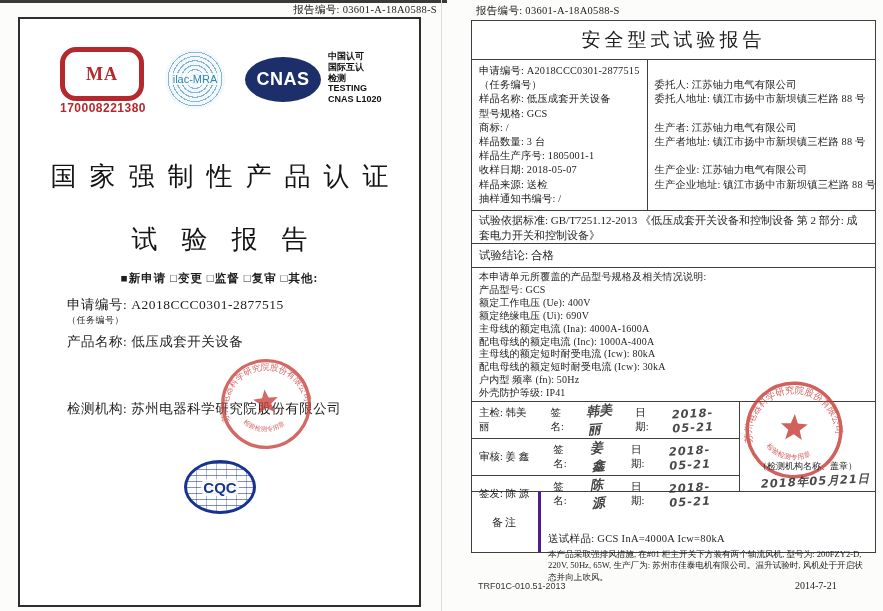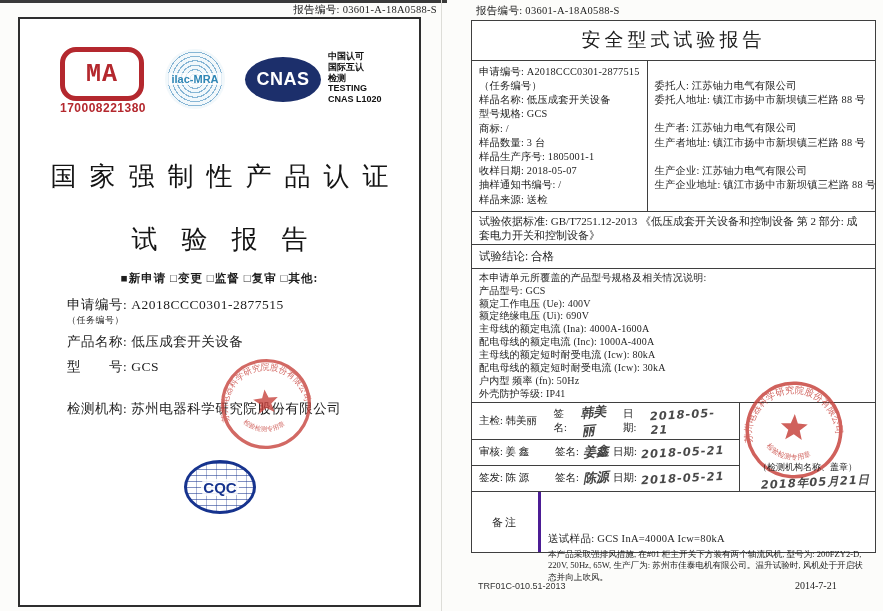--- a/index.html
+++ b/index.html
@@ -8,27 +8,27 @@
   .abs{position:absolute;}
   
   #left-page{left:18px;top:17px;width:399px;height:586px;border:2px solid #2e2e2e;background:#fff;}
   #top-strip{left:0;top:0;width:447px;height:3px;background:#3a3a3a;}
   #page-split{left:441px;top:0;width:1px;height:611px;background:#ddddd8;}
   .report-no{font-size:10.5px;letter-spacing:.3px;color:#222;}
   #left-report-no{left:0;top:3px;width:437px;text-align:right;}
   
   #cma-box{left:40px;top:28px;width:74px;height:44px;border:5px solid #b4282e;border-radius:16px;
     display:flex;align-items:center;justify-content:center;}
-  #cma-box span{font-family:Liberation Mono, monospace;font-weight:800;font-size:25px;color:#b4282e;letter-spacing:1px;}
+  #cma-box span{font-family:Liberation Serif, serif;font-weight:800;font-size:18px;color:#b4282e;letter-spacing:1px;}
   #cma-number{left:34px;top:82px;width:98px;text-align:center;color:#b4282e;font-weight:700;
     font-family:"Liberation Sans",sans-serif;font-size:12px;letter-spacing:.5px;}
   #ilac-circle{left:145px;top:30px;width:60px;height:60px;border-radius:50%;
     background:#f2f8fb;background-image:repeating-radial-gradient(circle at 50% 50%,rgba(64,138,188,.6) 0 1.1px,rgba(255,255,255,0) 1.1px 4.4px);
     display:flex;align-items:center;justify-content:center;}
-  #ilac-circle span{font-family:"Liberation Sans",sans-serif;font-weight:700;font-size:11px;color:#2e86b5;
+  #ilac-circle span{font-family:"Liberation Sans",sans-serif;font-weight:400;font-size:11px;color:#2e86b5;
     background:rgba(255,255,255,.75);padding:0 3px;}
   #cnas-oval{left:225px;top:38px;width:76px;height:45px;border-radius:50%;background:#1c2f6b;
     display:flex;align-items:center;justify-content:center;}
   #cnas-oval span{font-family:"Liberation Sans",sans-serif;font-weight:800;font-size:18px;color:#fff;letter-spacing:.5px;}
   #cnas-caption{left:308px;top:32px;width:80px;font-family:"Liberation Sans",sans-serif;
     font-weight:700;font-size:9px;line-height:10.8px;color:#111;}
   .doc-title{width:399px;text-align:center;font-weight:400;color:#141414;}
   #title1{top:140px;font-size:26px;letter-spacing:13px;text-indent:13px;}
   #title2{top:203px;font-size:26px;letter-spacing:24px;text-indent:24px;}
   #apply-type{top:252px;width:399px;text-align:center;font-size:11.5px;font-weight:700;letter-spacing:1px;}
@@ -58,21 +58,21 @@
   .info-cell div{min-height:14.2px;line-height:14.2px;letter-spacing:.2px;white-space:nowrap;}
   #info-left{width:196px;border-right:1px solid #3f3f3f;}
   #info-right{flex:1;}
   #r-standard{height:33px;padding:2px 7px;font-size:11px;line-height:14.5px;box-sizing:border-box;}
   #r-conclusion{height:24px;padding:4px 7px;font-size:11.5px;box-sizing:border-box;}
   #r-specs{height:134px;padding:3px 7px;box-sizing:border-box;font-size:10px;}
   #r-specs div{line-height:12.9px;min-height:12.9px;letter-spacing:.2px;}
   #r-sign{height:90px;display:flex;}
   #sign-left{width:267px;border-right:1px solid #3f3f3f;display:flex;flex-direction:column;}
   .sig-row{flex:1;display:flex;align-items:center;padding:0 7px;border-bottom:1px solid #3f3f3f;
-    font-size:10.5px;gap:4px;}
+    font-size:10.5px;gap:20px;}
   .sig-row:last-child{border-bottom:none;}
   .sig-role{width:72px;}
   .hand{font-style:italic;font-weight:700;font-family:"DejaVu Sans",sans-serif;
     transform:rotate(-5deg);color:#2a2a2a;font-size:13px;opacity:.88;}
   .hand-date{font-style:italic;font-weight:600;font-family:"DejaVu Sans",sans-serif;
     transform:rotate(-3deg);color:#2a2a2a;font-size:11.5px;opacity:.85;letter-spacing:1px;}
   #sign-right{flex:1;position:relative;}
   #seal-caption{position:absolute;left:0;top:58px;width:100%;text-align:center;font-size:9px;z-index:6;}
   #seal-date{position:absolute;left:8px;top:72px;width:100%;text-align:center;z-index:6;}
   #r-remark{height:60px;display:flex;border-bottom:none;}
@@ -115,21 +115,20 @@
         <div>CNAS L1020</div>
       </div>
 
     <div id="title1" class="abs doc-title">国家强制性产品认证</div>
     <div id="apply-type" class="abs">■新申请  □变更  □监督  □复审  □其他:</div>
     <div id="title2" class="abs doc-title">试验报告</div>
 
     <div id="f-app" class="abs field">申请编号: A2018CCC0301-2877515</div>
     <div id="f-task" class="abs field">（任务编号）</div>
     <div id="f-prod" class="abs field">产品名称: 低压成套开关设备</div>
-    <div id="f-model" class="abs field">型　　号: GCS</div>
     <div id="f-org" class="abs field">检测机构: 苏州电器科学研究院股份有限公司</div>
 
     <svg id="left-seal" class="abs seal" viewBox="0 0 120 120">
       <circle cx="60" cy="60" r="53" fill="none" stroke="#c63f39" stroke-width="4"></circle>
       <path id="lseal-top" d="M 14,80 A 48 48 0 1 1 106,80" fill="none"></path>
       <text fill="#c63f39" font-size="10.5"><textPath href="#lseal-top" startOffset="2%">苏州电器科学研究院股份有限公司</textPath></text>
       <polygon points="60,42 64,52.5 75.2,53.1 66.5,60.1 69.4,70.9 60,64.8 50.6,70.9 53.5,60.1 44.8,53.1 56,52.5" fill="#c63f39"></polygon>
       <path id="lseal-bot" d="M 27,76 A 40 40 0 0 0 93,76" fill="none"></path>
       <text fill="#c63f39" font-size="8"><textPath href="#lseal-bot" startOffset="6%">检验检测专用章</textPath></text>
     </svg>
@@ -147,22 +146,22 @@
     <div id="r-info" class="trow">
       <div id="info-left" class="info-cell">
           <div>申请编号: A2018CCC0301-2877515</div>
           <div>（任务编号）</div>
           <div>样品名称: 低压成套开关设备</div>
           <div>型号规格: GCS</div>
           <div>商标: /</div>
           <div>样品数量: 3 台</div>
           <div>样品生产序号: 1805001-1</div>
           <div>收样日期: 2018-05-07</div>
+          <div>样品来源: 送检</div>
           <div>抽样通知书编号: /</div>
-          <div>样品来源: 送检</div>
         </div>
       <div id="info-right" class="info-cell">
           <div></div>
           <div>委托人: 江苏铀力电气有限公司</div>
           <div>委托人地址: 镇江市扬中市新坝镇三栏路 88 号</div>
           <div></div>
           <div>生产者: 江苏铀力电气有限公司</div>
           <div>生产者地址: 镇江市扬中市新坝镇三栏路 88 号</div>
           <div></div>
           <div>生产企业: 江苏铀力电气有限公司</div>

